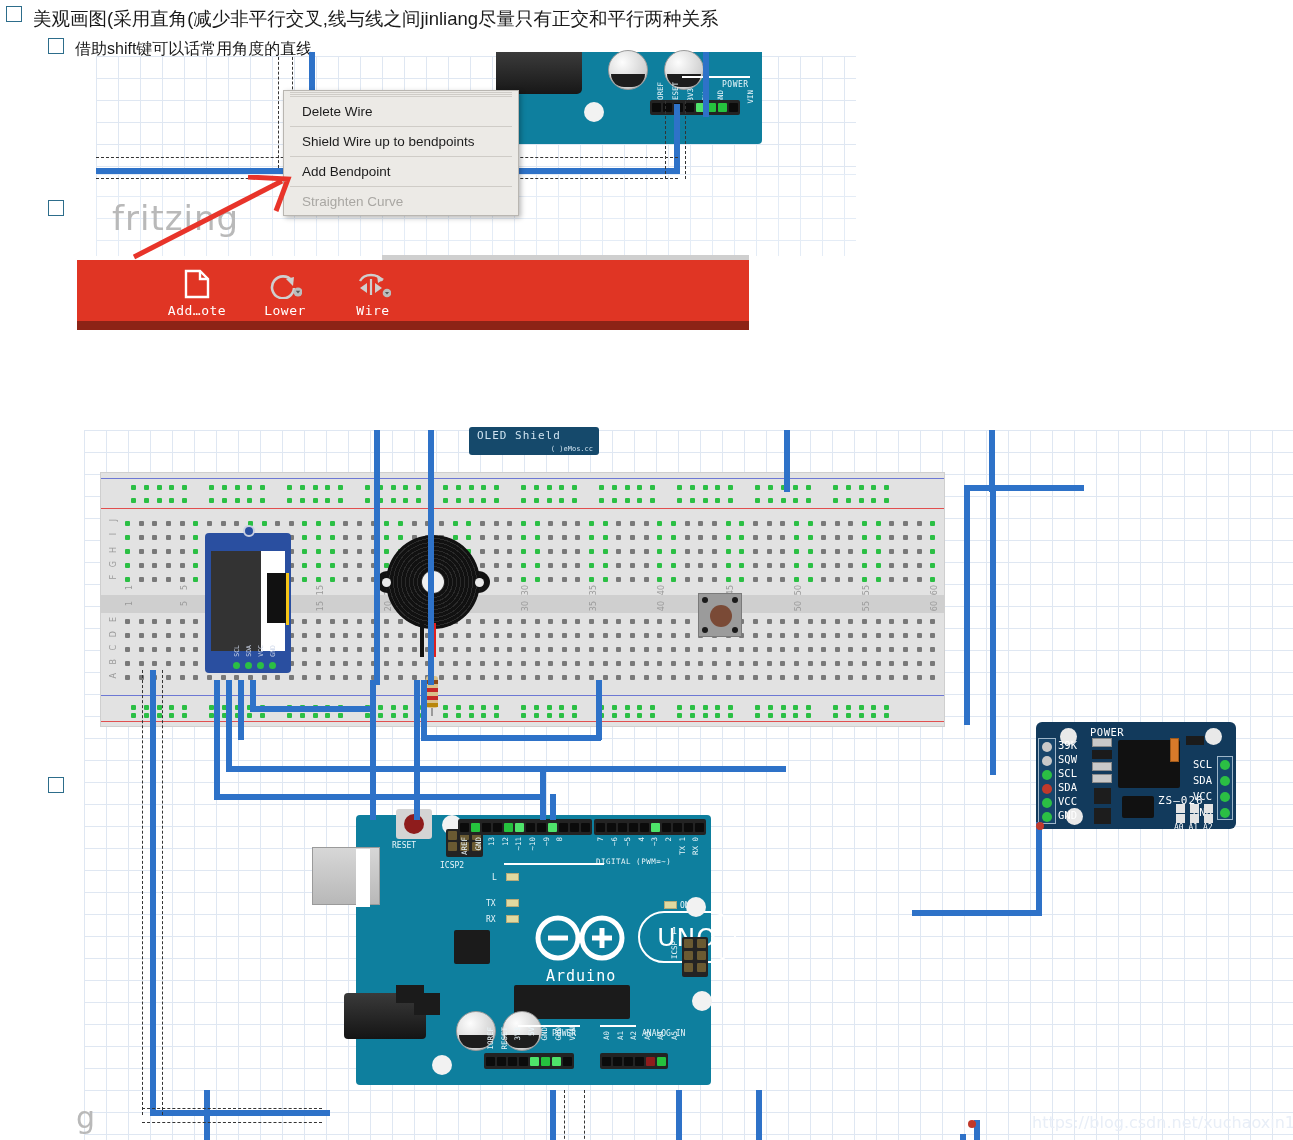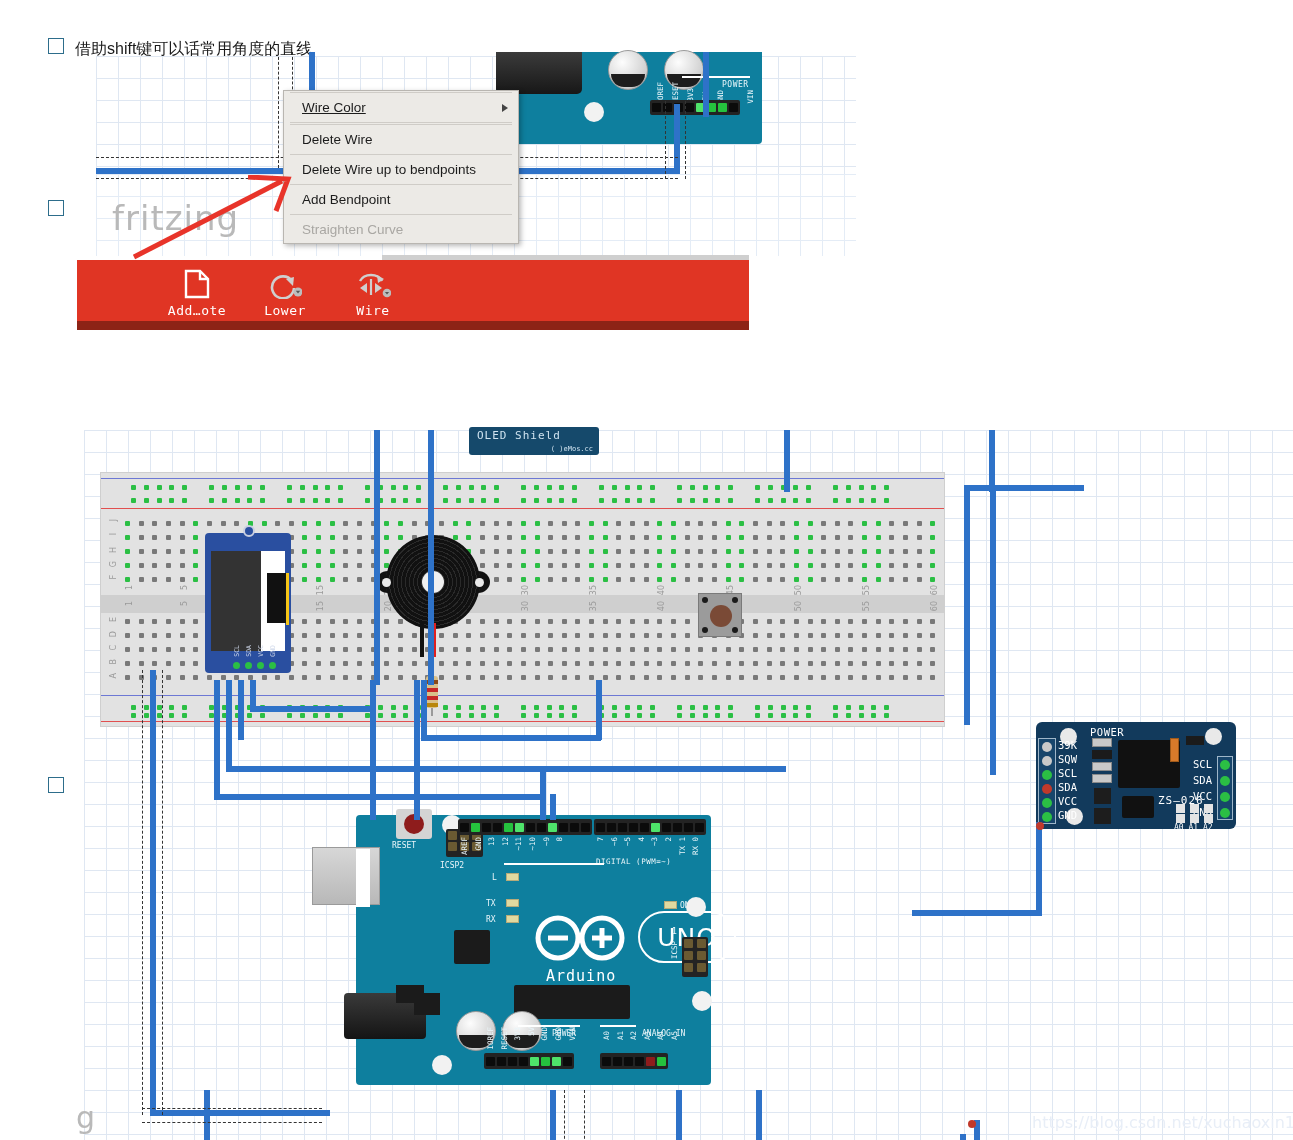--- a/index.html
+++ b/index.html
@@ -201,20 +201,24 @@
   .rtc .rpads { position:absolute; right:3px; top:34px; width:16px; height:64px; background:#17456b; border:1px solid #9fb6c9; }
   .rtc .res { position:absolute; background:#c9c9c9; border:1px solid #8a8a8a; }
   .rtc .hdr6 { position:absolute; background:#1d1d1d; }
   .rtc .sq { position:absolute; width:9px; height:9px; background:#e4e4e4; }
 </style>
 </head>
 <body>
 
 <div class="doc">
 
+  <div class="li" id="item-1">
+    <span class="cb"></span>
+    <span class="txt">美观画图(采用直角(减少非平行交叉,线与线之间jinliang尽量只有正交和平行两种关系</span>
+  </div>
 
   <div class="li" id="item-2">
     <span class="cb"></span>
     <span class="txt">借助shift键可以话常用角度的直线</span>
   </div>
 
   <div class="canvas" id="frag-top">
     <div id="frag-top-white"></div>
 
     <div class="uno-frag">
@@ -253,32 +257,28 @@
     <div class="dashed-h" style="left:0px;top:101px;width:582px;"></div>
     <div class="dashed-h" style="left:0px;top:122px;width:582px;"></div>
     <div class="dashed-v" style="left:569px;top:45px;height:78px;"></div>
     <div class="dashed-v" style="left:589px;top:45px;height:78px;"></div>
     <div class="dashed-v" style="left:182px;top:-4px;height:116px;"></div>
     <div class="dashed-v" style="left:196px;top:-4px;height:116px;"></div>
   </div>
 
   <div class="ctxmenu">
     <div class="sep"></div>
-    <div class="mi">
-      <span class="und">Wire Color</span>
-      <span class="arrow"></span>
-    </div>
     <div class="sep"></div>
     <div class="sep"></div>
     <div class="mi">
       <span>Delete Wire</span>
     </div>
     <div class="sep"></div>
     <div class="mi">
-      <span>Delete Wire up to bendpoints</span>
+      <span>Shield Wire up to bendpoints</span>
     </div>
     <div class="sep"></div>
     <div class="mi">
       <span>Add Bendpoint</span>
     </div>
     <div class="sep"></div>
     <div class="mi disabled">
       <span>Straighten Curve</span>
     </div>
   </div>

